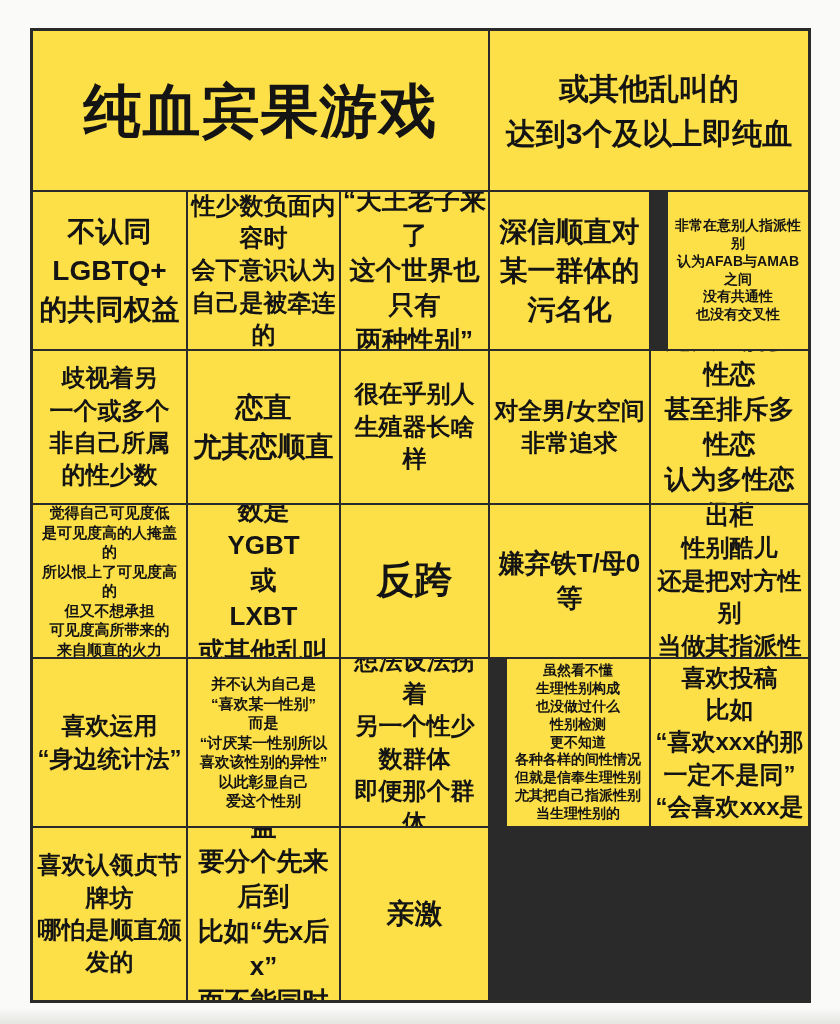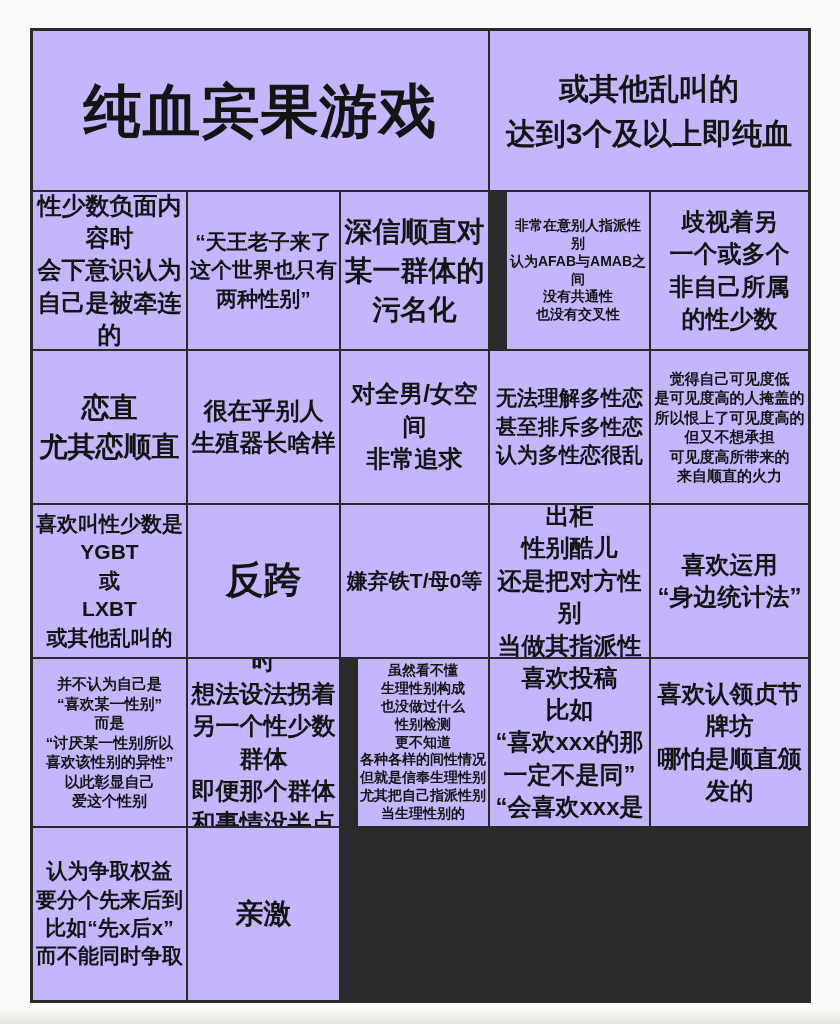--- a/index.html
+++ b/index.html
@@ -19,21 +19,21 @@
     left: 30px;
     top: 28px;
     display: grid;
     grid-template-columns: 153px 151px 147px 159px 157px;
     grid-template-rows: 159px 157px 152px 152px 167px 172px;
     gap: 2px;
     background: var(--line, #2a2a2a);
     border: 3px solid var(--line, #2a2a2a);
   }
   .cell {
-    background: #c4b5fd;
+    background: #fde047;
     color: var(--ink, #141414);
     display: flex;
     align-items: center;
     justify-content: center;
     text-align: center;
     white-space: pre-line;
     font-weight: 700;
     padding: 2px;
     overflow: hidden;
     line-height: 1.35;
@@ -46,41 +46,44 @@
     line-height: 1.1;
   }
   .rules-cell {
     grid-column: 4 / 6;
     font-size: 30px;
     line-height: 1.5;
   }
   .cell[data-size="xxs"] { font-size: 14px;   line-height: 1.28; margin-left: 17px; }
   .cell[data-size="xs"]  { font-size: 15px;   line-height: 1.3;  }
   .cell[data-size="sm"]  { font-size: 24px;   line-height: 1.35; }
-  .cell[data-size="md"]  { font-size: 21px;   line-height: 1.35; }
+  .cell[data-size="md"]  { font-size: 26px;   line-height: 1.35; }
   .cell[data-size="lg"]  { font-size: 24px;   line-height: 1.35; }
   .cell[data-size="xl"]  { font-size: 28px;   line-height: 1.4;  }
   .cell[data-size="xxl"] { font-size: 38px;   line-height: 1.3;  }
   .photo-shadow {
     position: absolute;
     left: 0;
     right: 0;
     bottom: 0;
     height: 16px;
     background: linear-gradient(to bottom, rgba(250,250,248,0), #e4e4e1);
   }
 </style>
 </head>
 <body style="--ink: #141414; --line: #2a2a2a; --page-bg: #fafaf8;">
 
 <div class="bingo-grid">
   <div class="cell title-cell">纯血宾果游戏</div>
   <div class="cell rules-cell">或其他乱叫的
 达到3个及以上即纯血</div>
 
+  <div class="cell" data-size="xl">不认同
+LGBTQ+
+的共同权益</div>
   <div class="cell" data-size="sm">当出现相关
 性少数负面内容时
 会下意识认为
 自己是被牵连的
 应该割席</div>
   <div class="cell" data-size="md">“天王老子来了
 这个世界也只有
 两种性别”</div>
   <div class="cell" data-size="xl">深信顺直对
 某一群体的

